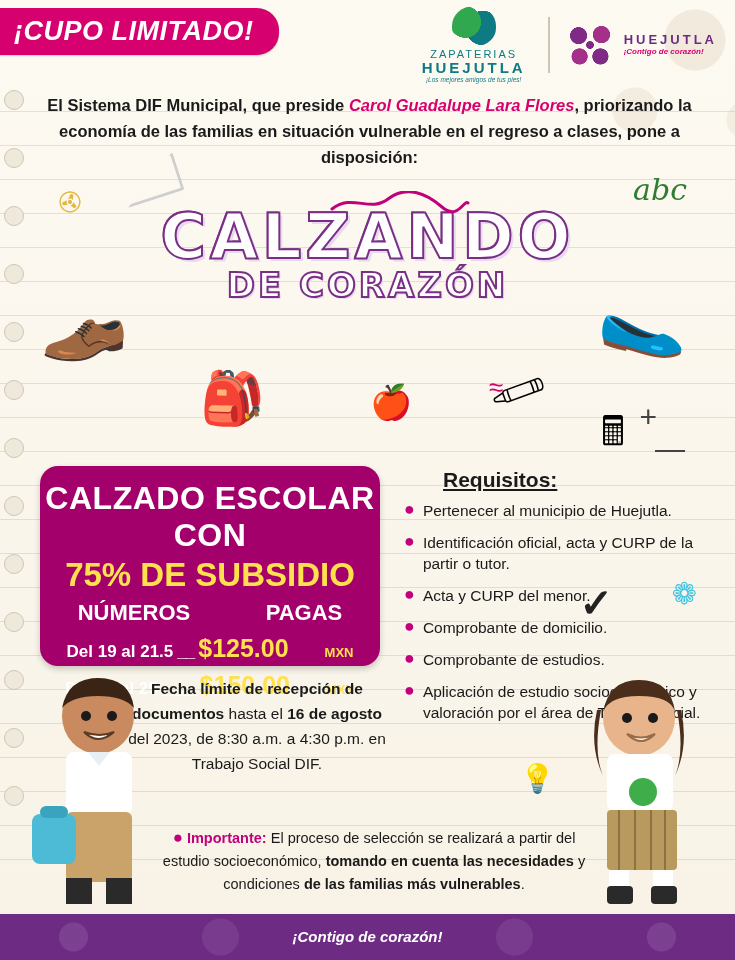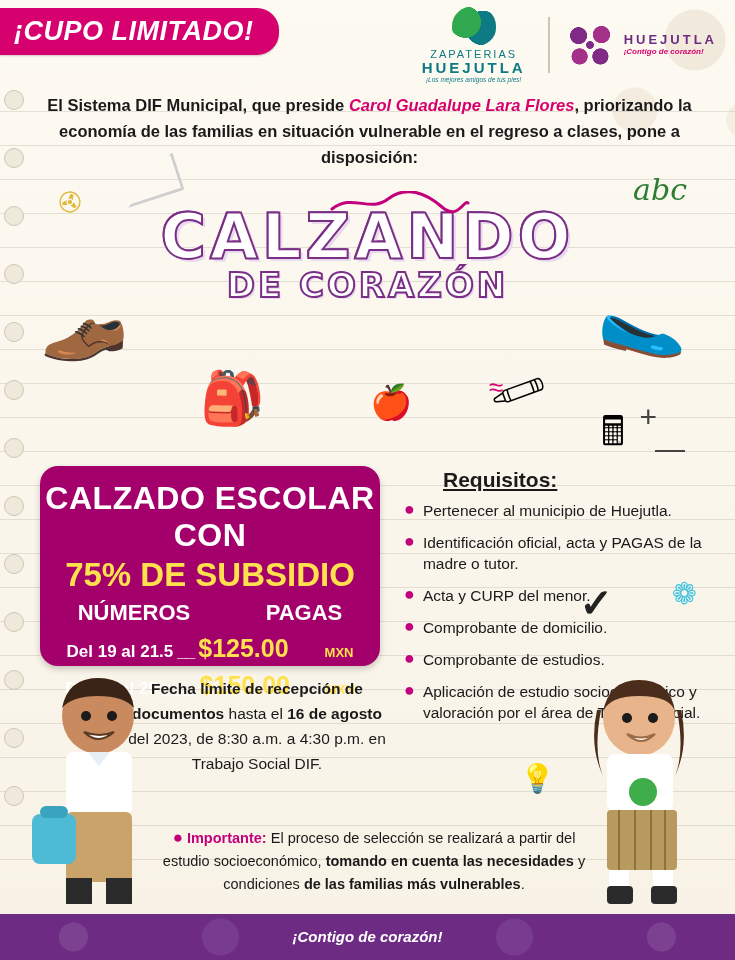--- a/index.html
+++ b/index.html
@@ -286,21 +286,21 @@
   </div>
 
   <div class="req-title">Requisitos:</div>
   <div class="req-list">
     <div class="req-item">
       <span class="dot">●</span>
       <span>Pertenecer al municipio de Huejutla.</span>
     </div>
     <div class="req-item">
       <span class="dot">●</span>
-      <span>Identificación oficial, acta y PAGAS de la madre o tutor.</span>
+      <span>Identificación oficial, acta y CURP de la partir o tutor.</span>
     </div>
     <div class="req-item">
       <span class="dot">●</span>
       <span>Acta y CURP del menor.</span>
     </div>
     <div class="req-item">
       <span class="dot">●</span>
       <span>Comprobante de domicilio.</span>
     </div>
     <div class="req-item">

